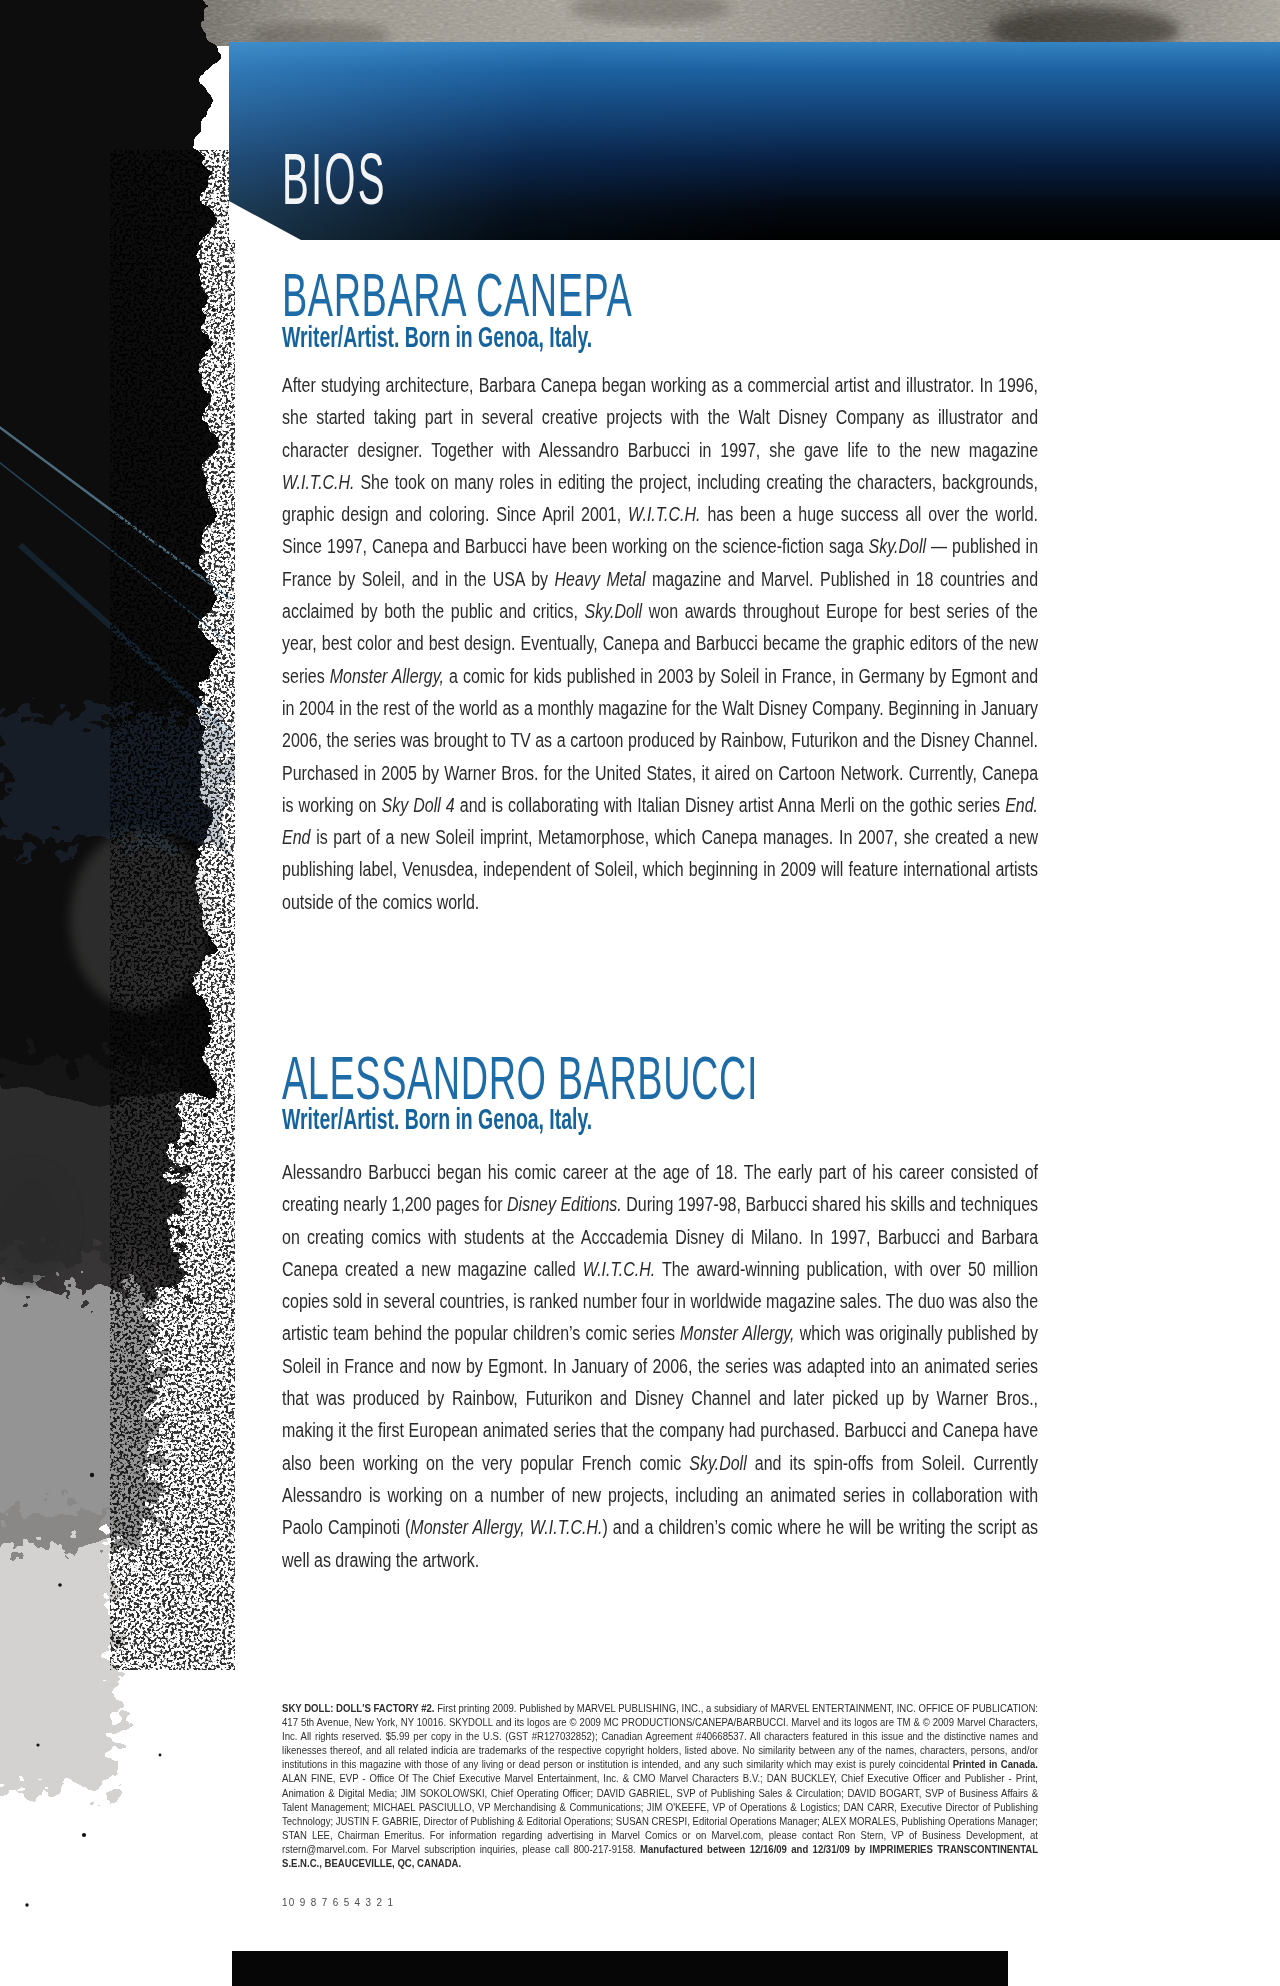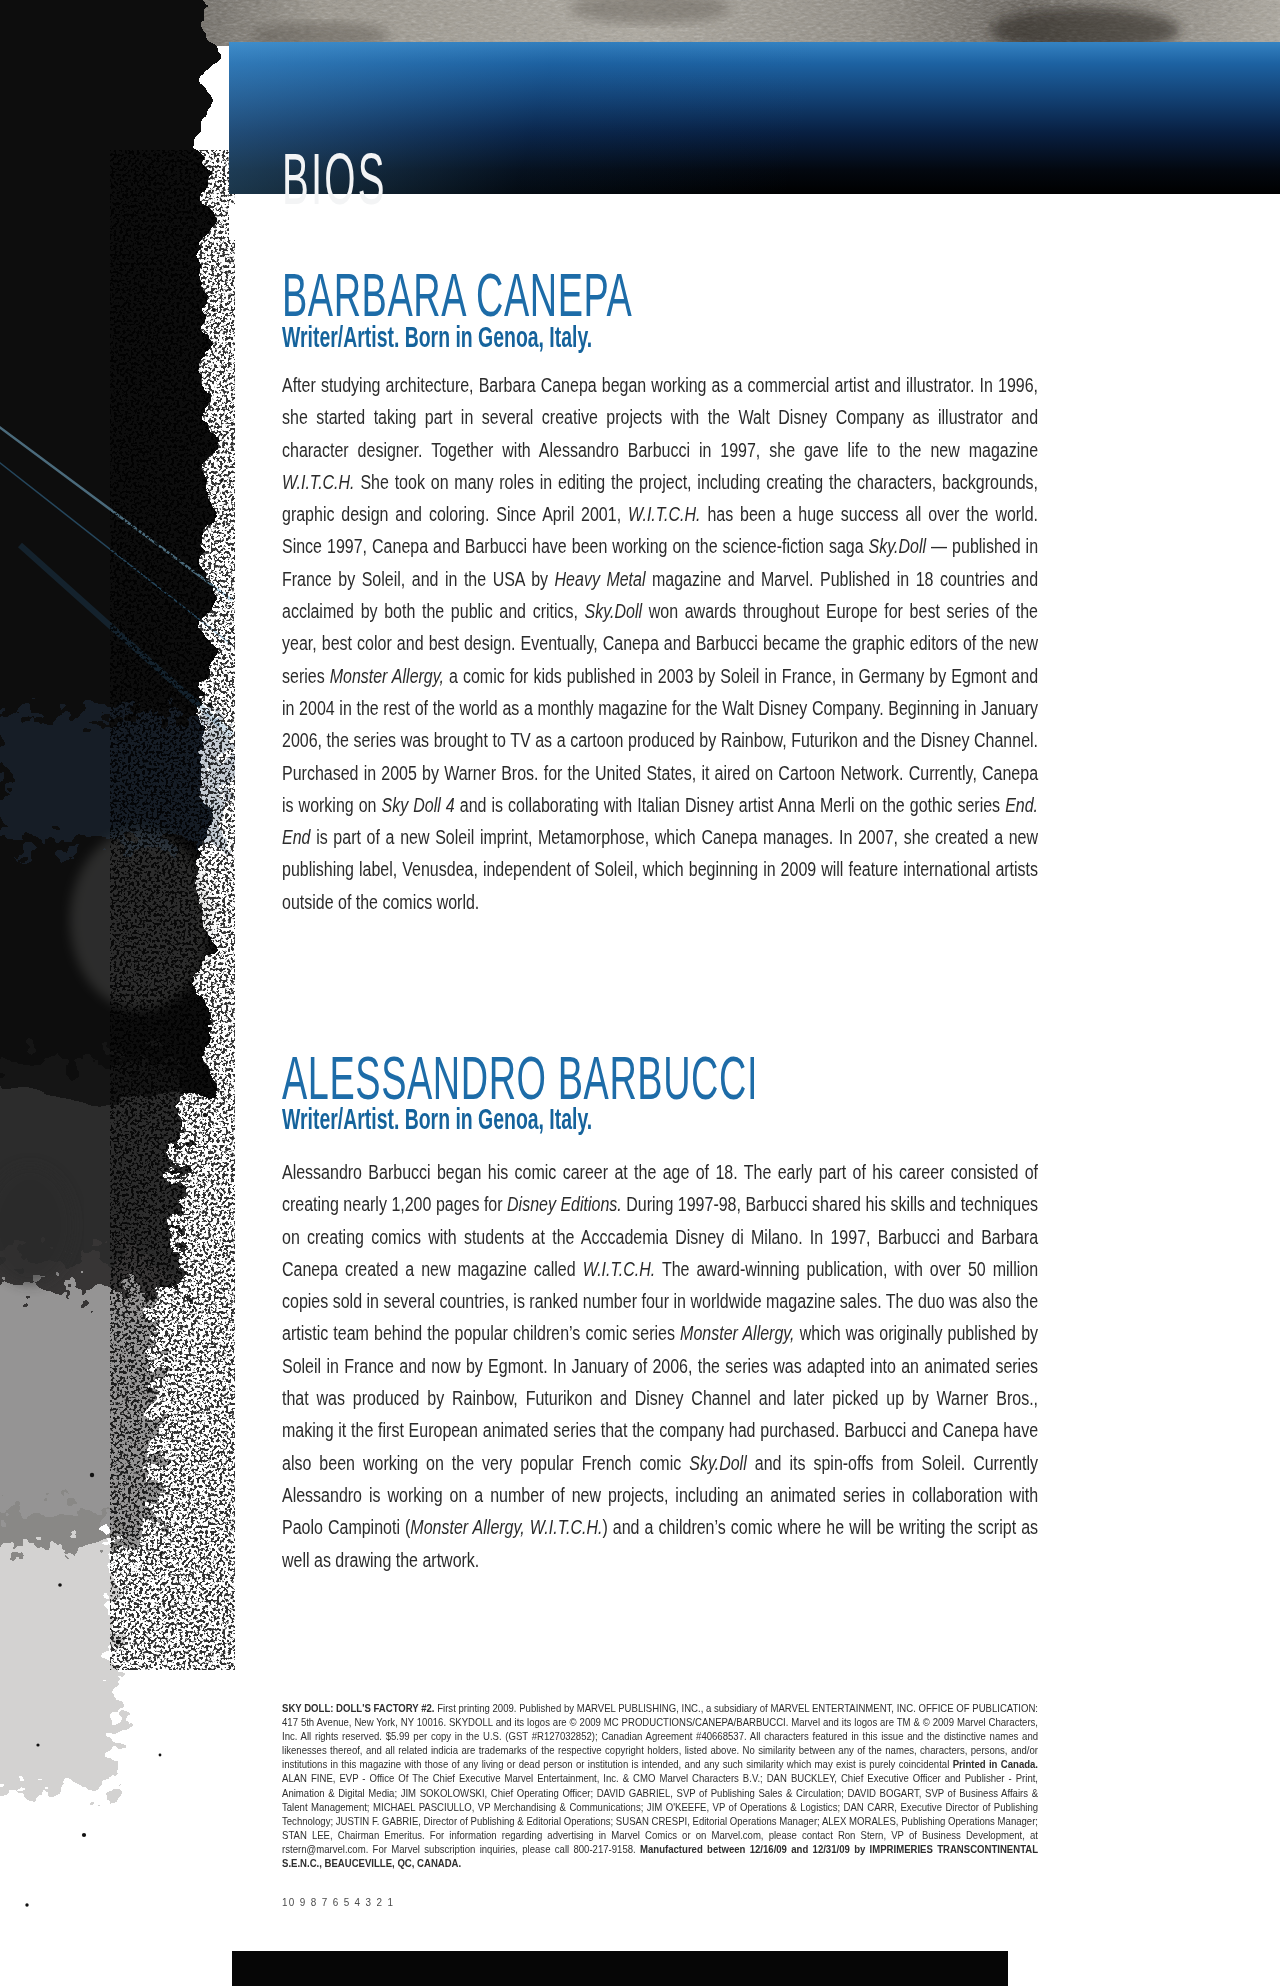--- a/index.html
+++ b/index.html
@@ -1,21 +1,21 @@
 <!DOCTYPE html>
 <html><head>
 <meta charset="utf-8">
 <style>
   html,body{margin:0;padding:0;background:#fff;}
   .page{position:relative;width:1280px;height:1986px;background:#ffffff;overflow:hidden;
         font-family:"Liberation Sans",sans-serif;}
   svg.tex{position:absolute;display:block;}
   .tex-top{left:0;top:0;}
   .tex-left{left:0;top:0;}
-  .band{position:absolute;left:229px;top:42px;width:1051px;height:152px;
+  .band{position:absolute;left:229px;top:42px;width:1051px;height:198px;
         background:
           linear-gradient(105deg, rgba(80,158,216,0.38) 0%, rgba(30,90,150,0.12) 30%, rgba(0,0,0,0) 55%),
           linear-gradient(to bottom,#3583c2 0%,#1d62a2 14%,#123f71 38%,#081f41 60%,#030810 84%,#000 100%);}
   .bios-label{position:absolute;left:53px;top:100px;font-size:73px;line-height:1;
         color:#f3f4f5;letter-spacing:4px;white-space:nowrap;
         transform:scaleX(0.55);transform-origin:0 0;font-weight:400;}
   .notch{position:absolute;left:229px;top:201px;width:72px;height:39px;background:#ffffff;
         clip-path:polygon(0 0,100% 100%,0 100%);}
   .h1{position:absolute;left:282px;color:#1d6ca8;font-size:62px;line-height:1;
         letter-spacing:1px;white-space:nowrap;transform:scaleX(0.61);transform-origin:0 0;}

